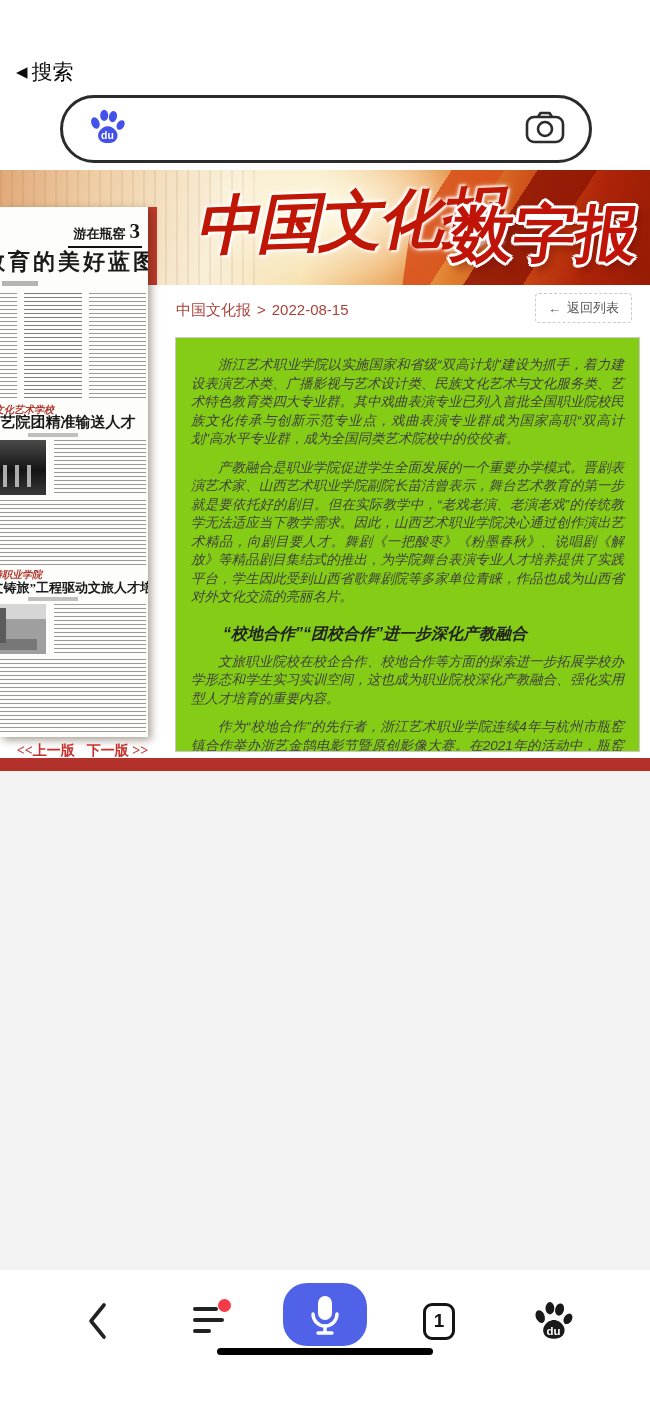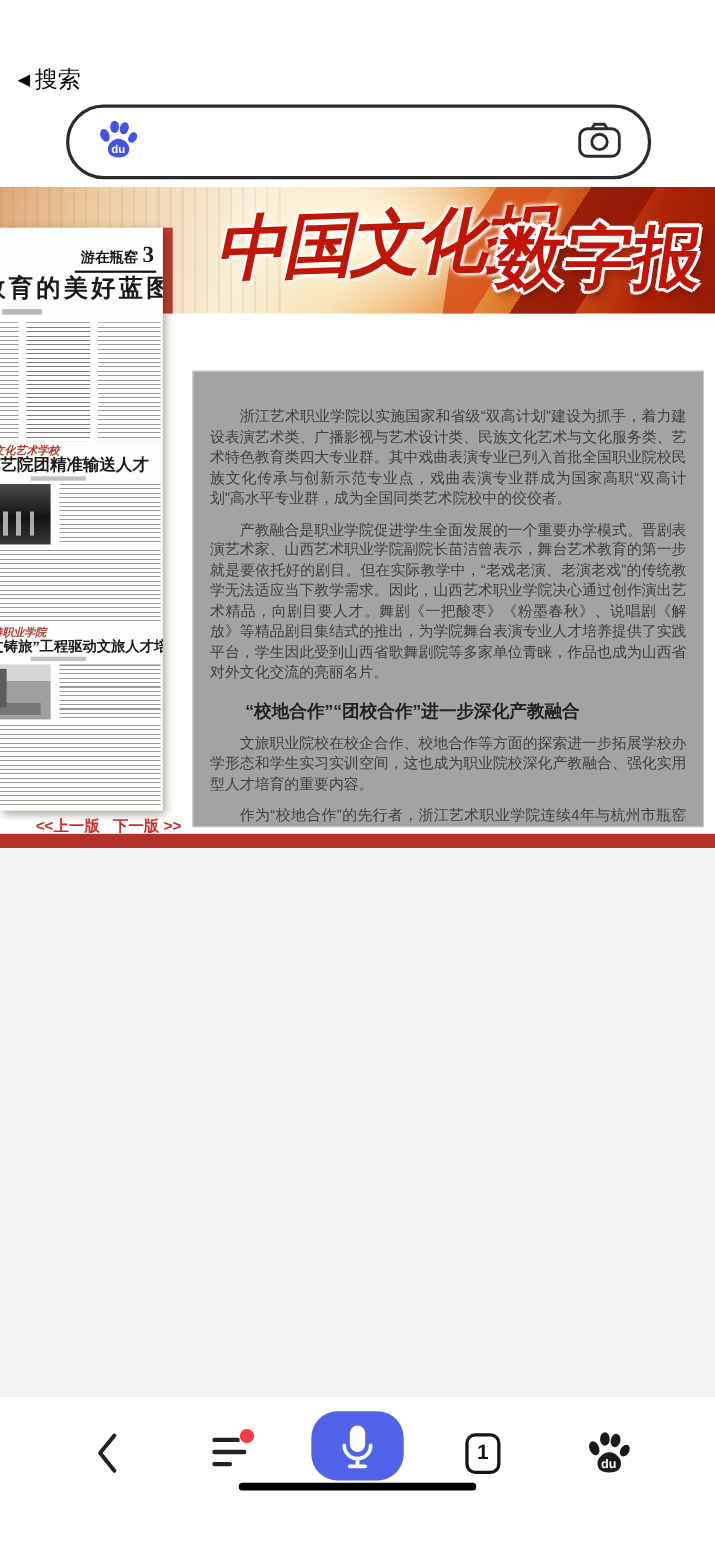--- a/index.html
+++ b/index.html
@@ -60,32 +60,32 @@
   .art-byline { position:absolute; left:70px; width:50px; height:4px; background:#c0c0c0; }
   .photo-row { position:absolute; left:2px; width:186px; display:flex; gap:8px; }
   .photo1 { width:86px; background:linear-gradient(#4a4a4a,#141414 55%,#383838); position:relative; }
   .photo1::after { content:""; position:absolute; left:8%; bottom:15%; width:84%; height:40%;
     background:repeating-linear-gradient(90deg, rgba(220,220,220,.75) 0 4px, transparent 4px 12px); }
   .photo2 { width:86px; background:linear-gradient(#d6d6d6 0 30%,#9f9f9f 30% 100%); position:relative; }
   .photo2::after { content:""; position:absolute; left:38%; top:8%; width:16%; height:70%; background:#5c5c5c; }
   .photo2::before { content:""; position:absolute; left:10%; bottom:8%; width:80%; height:22%; background:#777; }
   .photo-side { flex:1; }
   .fulltext { position:absolute; left:2px; width:186px; }
-  .pagination { position:absolute; left:0; top:742px; width:165px; text-align:right; font-size:14px; font-weight:bold; color:#c9302c; z-index:5; white-space:nowrap; }
+  .pagination { position:absolute; left:0; top:742px; width:165px; text-align:center; font-size:14px; font-weight:bold; color:#c9302c; z-index:5; white-space:nowrap;font-family:Liberation Serif, serif; }
   .pagination span { cursor:pointer; }
   .pagination .sep { display:inline-block; width:12px; }
 
   
   .crumb-row { position:absolute; left:0; top:285px; width:650px; height:52px; background:#fff; }
   .crumbs { position:absolute; left:176px; top:16px; font-size:15px; color:#a8423a; }
   .crumbs .sep { margin:0 6px; color:#a8423a; }
   .backlist { position:absolute; right:18px; top:8px; border:1px dashed #c9c9c9; border-radius:4px; padding:5px 12px; font-size:13px; color:#555; background:#fff; display:flex; gap:6px; align-items:center; }
 
   
-  .article-box { position:absolute; left:175px; top:337px; width:465px; height:415px; border:1px solid #c9c9c9; background:#a3a3a3; overflow:hidden; padding:24px 15px; }
+  .article-box { position:absolute; left:175px; top:337px; width:465px; height:415px; border:1px solid #c9c9c9; background:#84cc16; overflow:hidden; padding:10px 15px;font-style:italic; }
   .article-box p { font-size:13.5px; line-height:18.5px; color:#3f3f3f; text-indent:2em; margin:8px 0 10px; text-align:justify; }
   .article-box h3 { font-size:16px; line-height:22px; color:#222; text-indent:2em; margin:16px 0 8px; font-weight:bold; }
 
   
   .red-divider { position:absolute; left:0; top:758px; width:650px; height:13px; background:#b2312a; }
   .gray-area { position:absolute; left:0; top:771px; width:650px; height:499px; background:#f3f3f4; }
 
   
   .toolbar { position:absolute; left:0; top:1270px; width:650px; height:137px; background:#fff; }
   .tb-item { position:absolute; top:12px; width:90px; height:78px; display:flex; align-items:center; justify-content:center; }
@@ -170,20 +170,29 @@
         <div class="photo-side sim"></div>
       </div>
       <div class="fulltext sim" style="top:452px; height:74px;"></div>
     </div>
   </div>
 
   <div class="pagination">
     <span>&lt;&lt;上一版</span><span class="sep"></span><span>下一版 &gt;&gt;</span>
   </div>
 
+  <div class="crumb-row">
+    <div class="crumbs">
+      <span>中国文化报</span><span class="sep">&gt;</span><span>2022-08-15</span>
+    </div>
+    <div class="backlist">
+      <span>←</span>
+      <span>返回列表</span>
+    </div>
+  </div>
 
   <div class="article-box">
     <p>浙江艺术职业学院以实施国家和省级“双高计划”建设为抓手，着力建设表演艺术类、广播影视与艺术设计类、民族文化艺术与文化服务类、艺术特色教育类四大专业群。其中戏曲表演专业已列入首批全国职业院校民族文化传承与创新示范专业点，戏曲表演专业群成为国家高职“双高计划”高水平专业群，成为全国同类艺术院校中的佼佼者。</p>
     <p>产教融合是职业学院促进学生全面发展的一个重要办学模式。晋剧表演艺术家、山西艺术职业学院副院长苗洁曾表示，舞台艺术教育的第一步就是要依托好的剧目。但在实际教学中，“老戏老演、老演老戏”的传统教学无法适应当下教学需求。因此，山西艺术职业学院决心通过创作演出艺术精品，向剧目要人才。舞剧《一把酸枣》《粉墨春秋》、说唱剧《解放》等精品剧目集结式的推出，为学院舞台表演专业人才培养提供了实践平台，学生因此受到山西省歌舞剧院等多家单位青睐，作品也成为山西省对外文化交流的亮丽名片。</p>
     <h3>“校地合作”“团校合作”进一步深化产教融合</h3>
     <p>文旅职业院校在校企合作、校地合作等方面的探索进一步拓展学校办学形态和学生实习实训空间，这也成为职业院校深化产教融合、强化实用型人才培育的重要内容。</p>
     <p>作为“校地合作”的先行者，浙江艺术职业学院连续4年与杭州市瓶窑镇合作举办浙艺金鹄电影节暨原创影像大赛。在2021年的活动中，瓶窑镇摄影协会与浙艺学子以“游在瓶窑、吃在瓶窑、住在瓶窑”为创作背景，共同打造131件瓶窑主题摄影、短视频作品、灯光秀和声音设计作品，既为学生提供了宝贵的实践机会和广阔天地，又促</p>
   </div>
 
   <div class="red-divider"></div>

